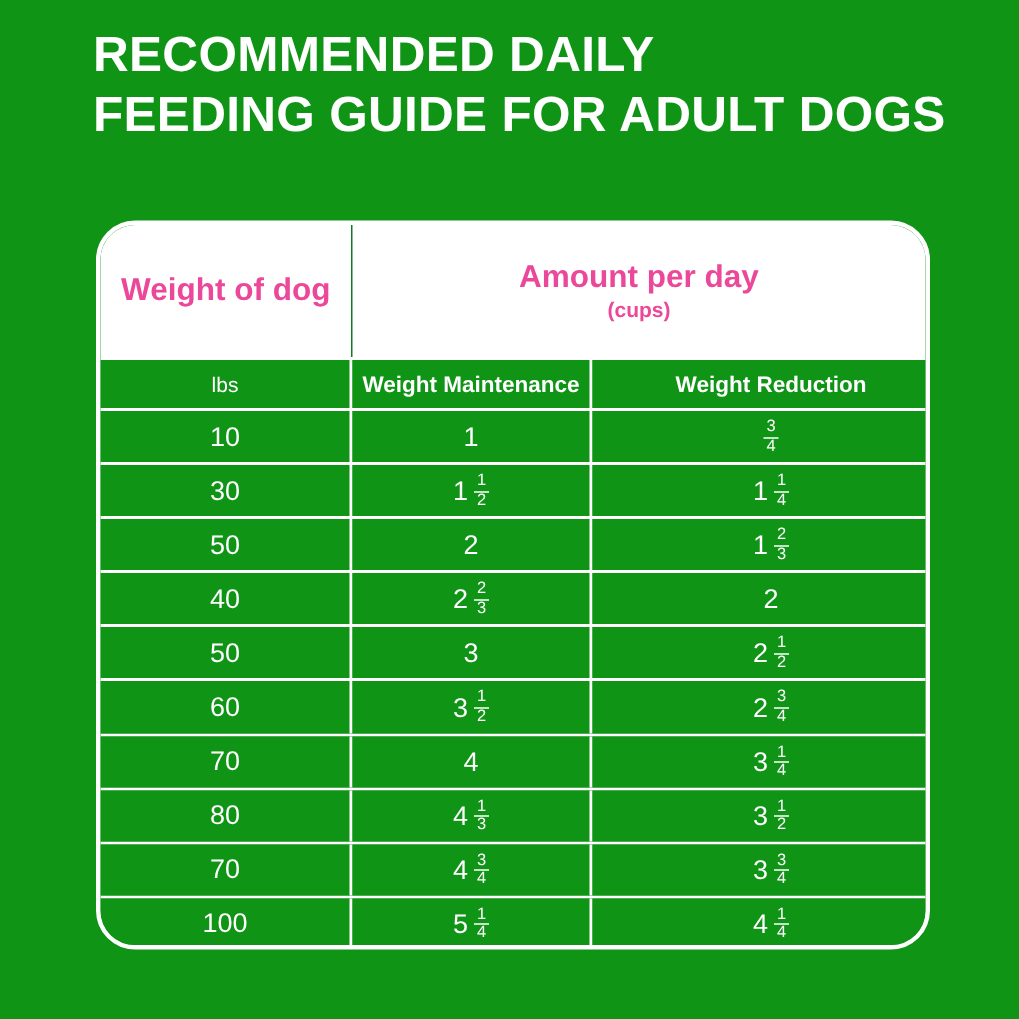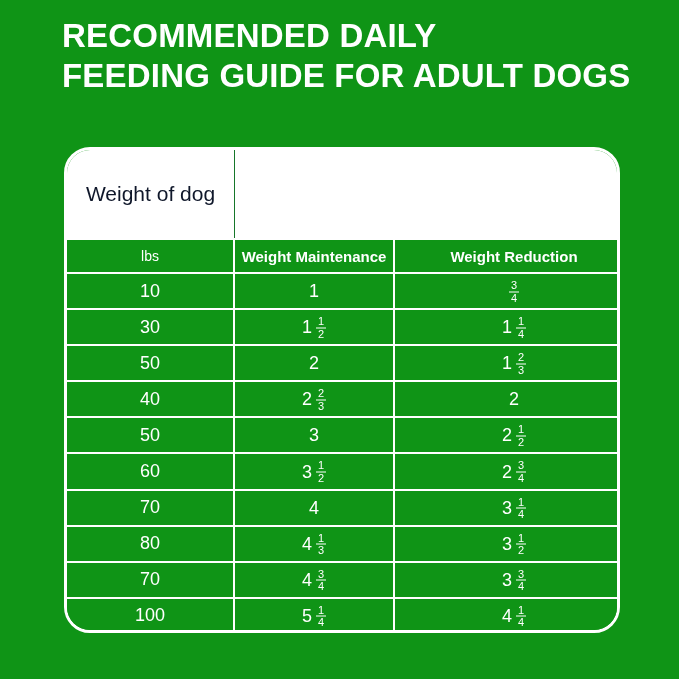--- a/index.html
+++ b/index.html
@@ -56,22 +56,22 @@
   .head-top {
     display: flex;
     height: 88px;
     background: #ffffff;
   }
   .head-top .cell {
     display: flex;
     flex-direction: column;
     align-items: center;
     justify-content: center;
-    color: #0f172a;
-    font-weight: normal;
+    color: #ec4899;
+    font-weight: bold;
     box-sizing: border-box;
     text-align: left;
   }
   .head-top .c1 {
     width: 168px;
     font-size: 21px;
     line-height: 1.15;
     border-right: 1.5px solid #16762a;
   }
   .head-top .c2 {
@@ -151,20 +151,24 @@
 
   <div class="title">
     <span class="line">RECOMMENDED DAILY</span>
     <span class="line">FEEDING GUIDE FOR ADULT DOGS</span>
   </div>
 
   <div class="table-wrap">
 
     <div class="head-top">
       <div class="cell c1">Weight of dog</div>
+      <div class="cell c2">
+        <span>Amount per day</span>
+        <span class="sub">(cups)</span>
+      </div>
     </div>
 
     <div class="grid">
 
       <div class="row subhead">
         <div class="cell c1">lbs</div>
         <div class="cell c2">Weight Maintenance</div>
         <div class="cell c3">Weight Reduction</div>
       </div>
 

